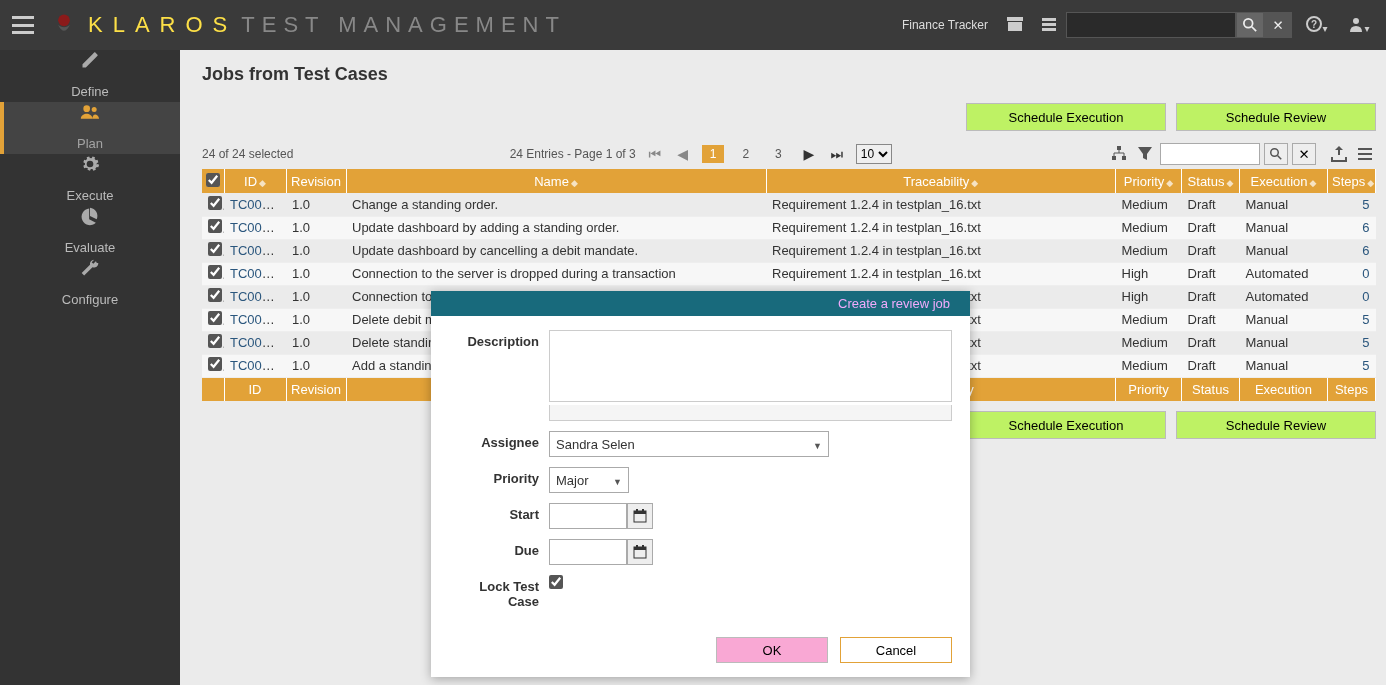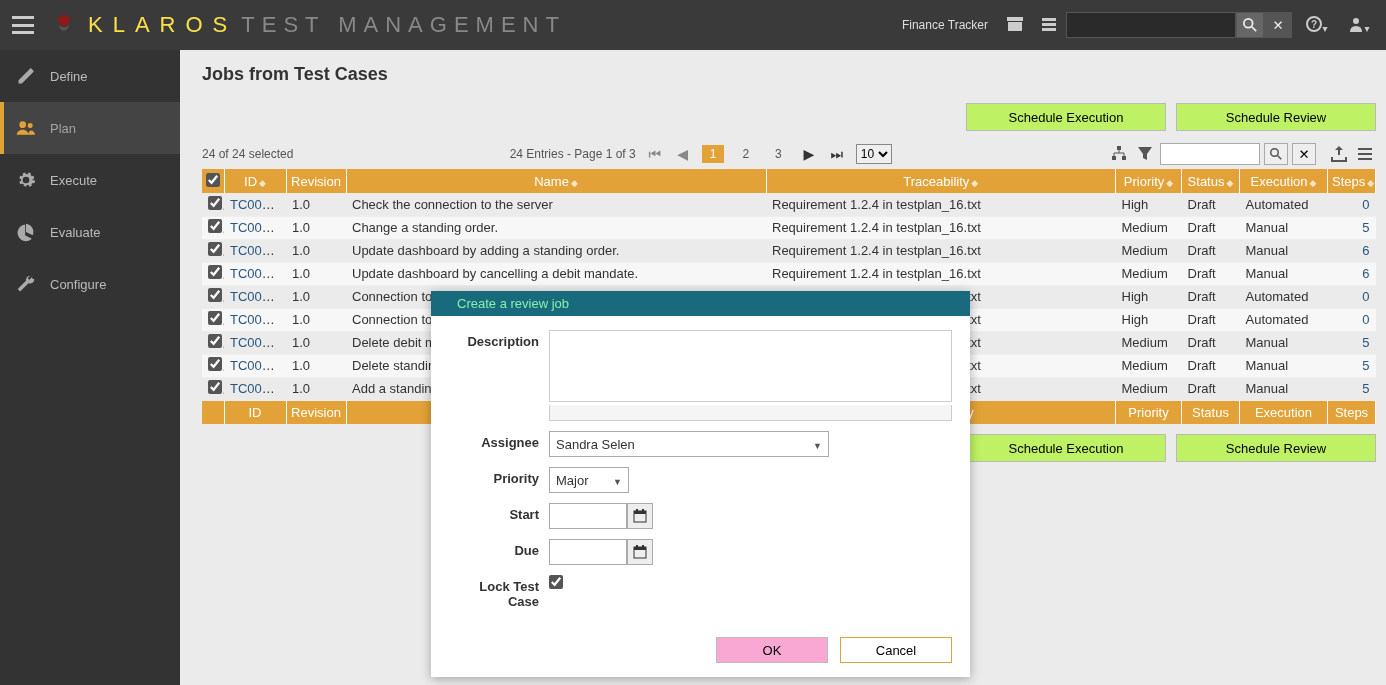--- a/index.html
+++ b/index.html
@@ -11,21 +11,21 @@
   .logo { width:28px; height:28px; margin:0 10px 0 14px; }
   .brand { font-size:22px; letter-spacing:10px; font-weight:400; color:#fde047; }
   .brand-sub { font-size:22px; letter-spacing:7px; font-weight:300; color:#888; margin-left:4px; }
   .top-spacer { flex:1; }
   .proj-name { font-size:12px; color:#ddd; margin-right:10px; }
   .top-ico { width:22px; text-align:center; color:#ccc; margin:0 6px; cursor:pointer; }
   .top-search { background:#2a2a2a; border:1px solid #555; height:26px; width:170px; color:#eee; padding:0 6px; }
   .top-search-btn, .top-clear-btn { background:#666; border:1px solid #555; height:26px; width:28px; color:#eee; cursor:pointer; display:flex; align-items:center; justify-content:center;}
   
   .sidebar { position:fixed; top:50px; left:0; bottom:0; width:180px; background:#333; color:#bbb; }
-  .side-item { display:flex; align-items:center; height:52px; padding:0 16px; cursor:pointer; gap:14px; }
+  .side-item { display:flex; align-items:center; height:52px; padding:0 16px; cursor:pointer; gap:14px;flex-direction:column; }
   .side-item.active { background:#444; border-left:4px solid #e2a238; padding-left:12px; color:#a3a3a3;}
   .side-ico { width:20px; height:20px; fill:#aaa; flex-shrink:0;}
   .side-item.active .side-ico { fill:#e2a238; }
   
   .main { position:absolute; top:50px; left:180px; right:0; bottom:0; padding:14px 10px 10px 22px; }
   .page-title { font-size:18px; font-weight:bold; color:#333; margin-bottom:18px; }
   .btn-row { display:flex; justify-content:flex-end; gap:10px; margin-bottom:8px; }
   .big-btn { background:#bef264; border:1px solid #bbb; height:28px; width:200px; cursor:pointer; font-size:13px;}
   
   .pager-bar { display:flex; align-items:center; height:30px; color:#555; }
@@ -43,21 +43,21 @@
   table { width:100%; border-collapse:collapse; table-layout:fixed; }
   thead th, tfoot th { background:#e2a238; color:#fff; font-weight:normal; font-size:13px; height:24px; border-right:1px solid #fff; padding:0 4px; position:relative;}
   thead th .sort { font-size:9px; opacity:.7; margin-left:2px;}
   tbody td { height:23px; padding:0 6px; font-size:13px; border-bottom:1px solid #eee; overflow:hidden; white-space:nowrap; text-overflow:ellipsis;}
   tbody tr:nth-child(even){ background:#f7f7f7;}
   .id-link { color:#2a567d; cursor:pointer; }
   .steps-link { color:#2a567d; text-align:right; display:block; cursor:pointer;}
   .chk { width:14px; height:14px; accent-color:#555;}
   
   .modal { position:absolute; left:431px; top:291px; width:539px; background:#fff; box-shadow:0 2px 10px rgba(0,0,0,.3); z-index:100;}
-  .modal-title { background:#186a7c; color:#86efac; padding:5px 26px; font-size:13px;}
+  .modal-title { background:#186a7c; color:#f0abfc; padding:5px 20px; font-size:13px;text-align:right;}
   .modal-body { padding:14px 18px 10px 18px;}
   .form-row { display:flex; align-items:flex-start; margin-bottom:10px;}
   .form-label { width:100px; text-align:right; padding-right:10px; font-weight:bold; font-size:13px; padding-top:4px;}
   .form-ctrl { flex:1; }
   .ta { width:100%; height:72px; border:1px solid #ccc; resize:none; font-family:inherit;}
   .ta-status { height:16px; border:1px solid #ccc; border-top:none; background:#f5f5f5;}
   .sel { border:1px solid #aaa; height:26px; padding:0 6px; background:#fff; display:flex; align-items:center; justify-content:space-between; cursor:pointer;}
   .sel-wide { width:280px;}
   .sel-narrow { width:80px; display:inline-flex;}
   .date-in { border:1px solid #aaa; height:26px; width:78px; padding:0 4px;}
@@ -226,33 +226,20 @@
         <th style="text-align:center;"><span>Traceability</span><span class="sort">◆</span></th>
         <th><span>Priority</span><span class="sort">◆</span></th>
         <th><span>Status</span><span class="sort">◆</span></th>
         <th><span>Execution</span><span class="sort">◆</span></th>
         <th><span>Steps</span><span class="sort">◆</span></th>
       </tr>
     </thead>
     <tbody id="tbody">
         <tr>
           <td><input type="checkbox" class="chk" checked="" style=""></td>
-          <td><span class="id-link">TC00024</span></td>
-          <td>1.0</td>
-          <td>Check the connection to the server</td>
-          <td>Requirement 1.2.4 in testplan_16.txt</td>
-          <td>High</td>
-          <td>Draft</td>
-          <td>Automated</td>
-          <td>
-            <span class="steps-link">0</span>
-          </td>
-        </tr>
-        <tr>
-          <td><input type="checkbox" class="chk" checked="" style=""></td>
           <td><span class="id-link">TC00023</span></td>
           <td>1.0</td>
           <td>Change a standing order.</td>
           <td>Requirement 1.2.4 in testplan_16.txt</td>
           <td>Medium</td>
           <td>Draft</td>
           <td>Manual</td>
           <td>
             <span class="steps-link">5</span>
           </td>

